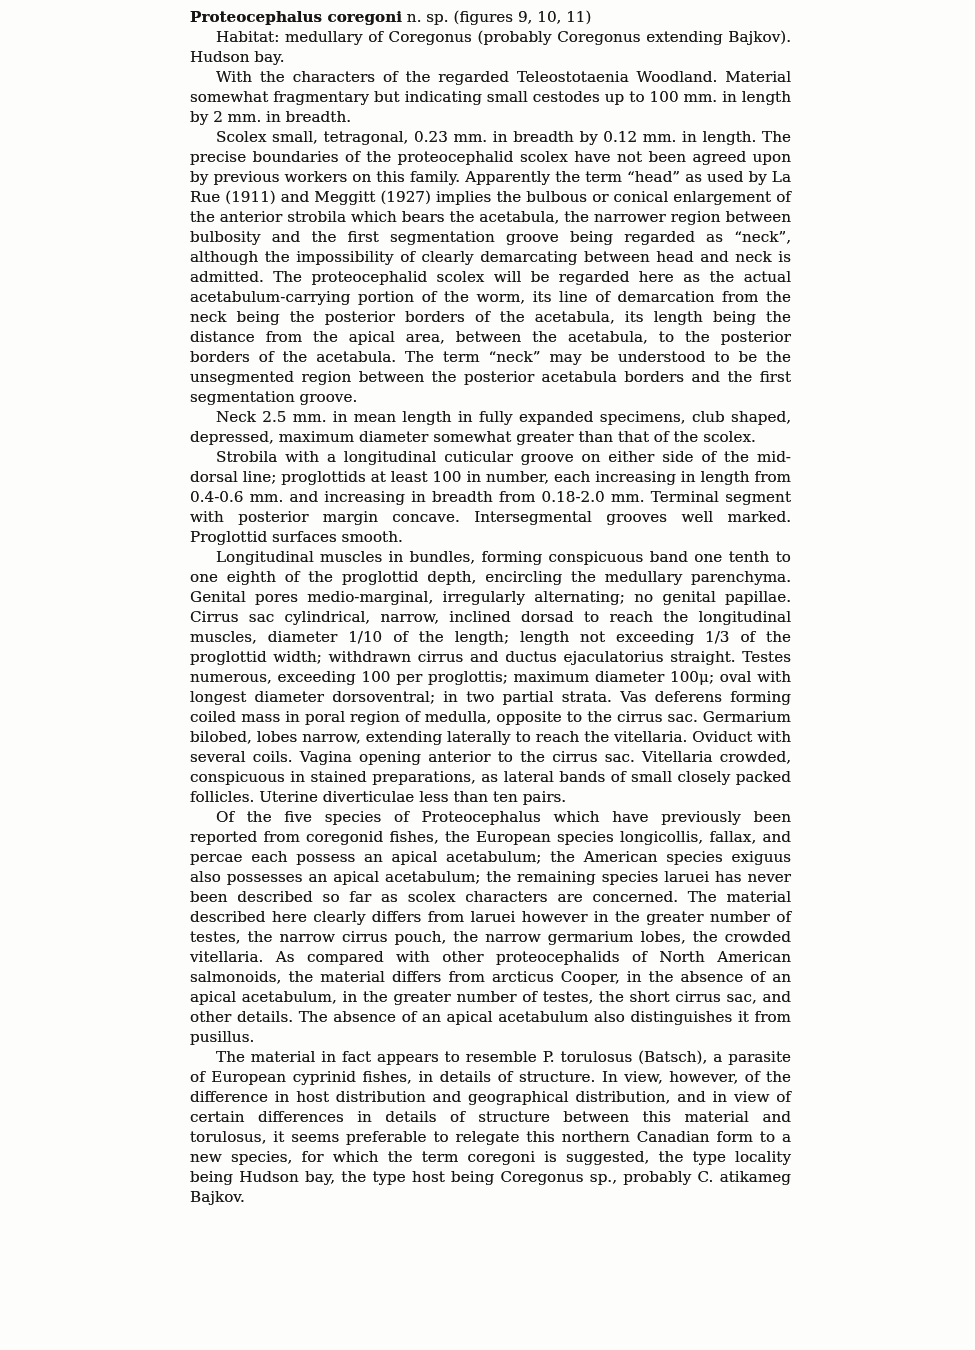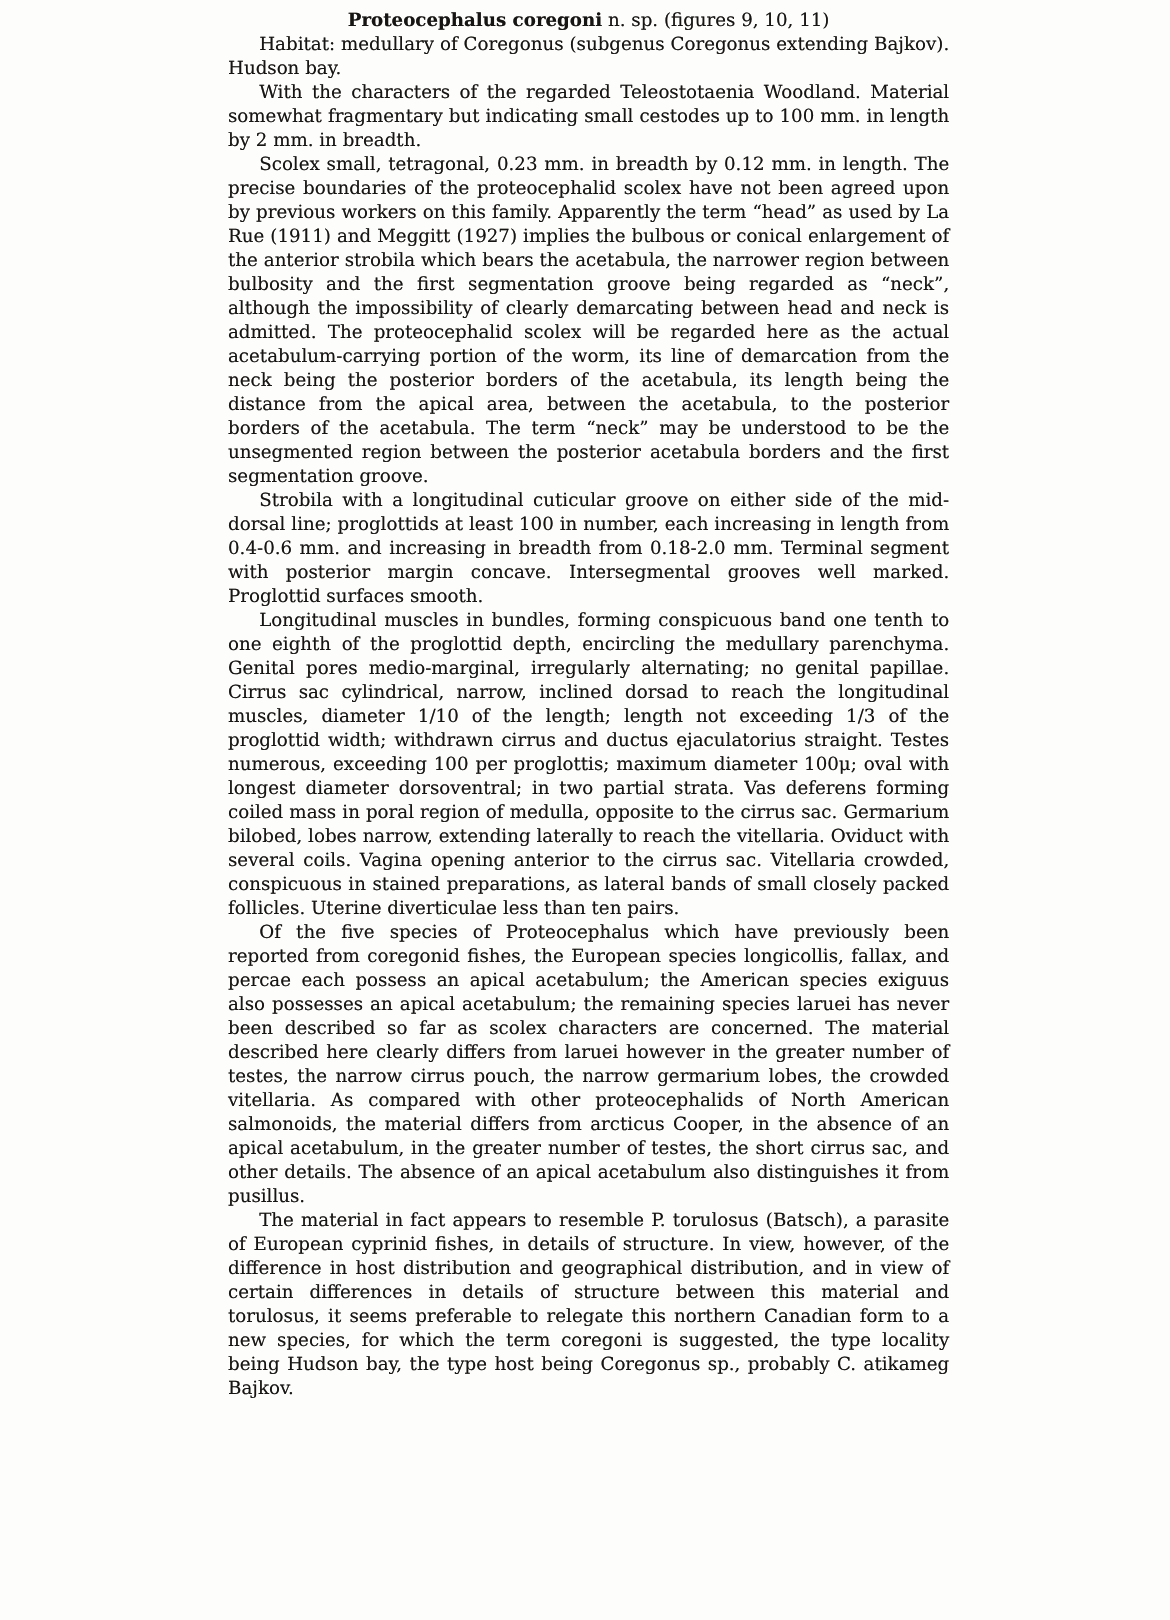--- a/index.html
+++ b/index.html
@@ -23,38 +23,39 @@
     font-size: 15.2px;
     line-height: 20px;
     text-align: justify;
     text-shadow: 0 0 0.5px rgba(20,16,12,0.55);
   }
   .heading {
     margin: 0;
     font-size: 15.2px;
     font-weight: normal;
     line-height: 20px;
-    text-align: center;
+    text-align: left;
   }
   .para {
     margin: 0;
   }
   .para.indent {
     text-indent: 26px;
   }
   .bd { font-weight: bold; }
   .it { }
 </style>
 </head>
 <body>
 
 <div class="page-text">
   <h1 class="heading"><span class="bd">Proteocephalus coregoni</span><span> n. sp. (figures 9, 10, 11)</span></h1>
   <div>
-      <p class="para indent"><span class="it">Habitat:</span><span>  medullary of </span><span class="it">Coregonus</span><span> (subgenus </span><span class="it">Coregonus extending</span><span> Bajkov). Hudson bay.</span></p>
+      <p class="para indent"><span class="it">Habitat:</span><span>  medullary of </span><span class="it">Coregonus</span><span> (probably </span><span class="it">Coregonus extending</span><span> Bajkov). Hudson bay.</span></p>
       <p class="para indent"><span>With the characters of the regarded </span><span class="it">Teleostotaenia</span><span> Woodland.   Material somewhat fragmentary but indicating small cestodes up to 100 mm. in length by 2 mm. in breadth.</span></p>
       <p class="para indent"><span>Scolex small, tetragonal, 0.23 mm. in breadth by 0.12 mm. in length.   The precise boundaries of the proteocephalid scolex have not been agreed upon by previous workers on this family.   Apparently the term “head” as used by La Rue (1911) and Meggitt (1927) implies the bulbous or conical enlargement of the anterior strobila which bears the acetabula, the narrower region between bulbosity and the first segmentation groove being regarded as “neck”, although the impossibility of clearly demarcating between head and neck is admitted.   The proteocephalid scolex will be regarded here as the actual acetabulum-carrying portion of the worm, its line of demarcation from the neck being the posterior borders of the acetabula, its length being the distance from the apical area, between the acetabula, to the posterior borders of the acetabula.   The term “neck” may be understood to be the unsegmented region between the posterior acetabula borders and the first segmentation groove.</span></p>
+      <p class="para indent"><span>Neck 2.5 mm. in mean length in fully expanded specimens, club shaped, depressed, maximum diameter somewhat greater than that of the scolex.</span></p>
       <p class="para indent"><span>Strobila with a longitudinal cuticular groove on either side of the mid-dorsal line; proglottids at least 100 in number, each increasing in length from 0.4-0.6 mm. and increasing in breadth from 0.18-2.0 mm.   Terminal segment with posterior margin concave.   Intersegmental grooves well marked.   Proglottid surfaces smooth.</span></p>
       <p class="para indent"><span>Longitudinal muscles in bundles, forming conspicuous band one tenth to one eighth of the proglottid depth, encircling the medullary parenchyma.   Genital pores medio-marginal, irregularly alternating; no genital papillae.   Cirrus sac cylindrical, narrow, inclined dorsad to reach the longitudinal muscles, diameter 1/10 of the length; length not exceeding 1/3 of the proglottid width; withdrawn cirrus and ductus ejaculatorius straight.    Testes numerous, exceeding 100 per proglottis; maximum diameter 100μ; oval with longest diameter dorsoventral; in two partial strata.   Vas deferens forming coiled mass in poral region of medulla, opposite to the cirrus sac.   Germarium bilobed, lobes narrow, extending laterally to reach the vitellaria.   Oviduct with several coils.   Vagina opening anterior to the cirrus sac.   Vitellaria crowded, conspicuous in stained preparations, as lateral bands of small closely packed follicles.   Uterine diverticulae less than ten pairs.</span></p>
       <p class="para indent"><span>Of the five species of </span><span class="it">Proteocephalus</span><span> which have previously been reported from coregonid fishes, the European species </span><span class="it">longicollis</span><span>, </span><span class="it">fallax</span><span>, and </span><span class="it">percae</span><span> each possess an apical acetabulum; the American species </span><span class="it">exiguus</span><span> also possesses an apical acetabulum; the remaining species </span><span class="it">laruei</span><span> has never been described so far as scolex characters are concerned.   The material described here clearly differs from </span><span class="it">laruei</span><span> however in the greater number of testes, the narrow cirrus pouch, the narrow germarium lobes, the crowded vitellaria.   As compared with other proteocephalids of North American salmonoids, the material differs from </span><span class="it">arcticus</span><span> Cooper, in the absence of an apical acetabulum, in the greater number of testes, the short cirrus sac, and other details.   The absence of an apical acetabulum also distinguishes it from </span><span class="it">pusillus</span><span>.</span></p>
       <p class="para indent"><span>The material in fact appears to resemble </span><span class="it">P. torulosus</span><span> (Batsch), a parasite of European cyprinid fishes, in details of structure.   In view, however, of the difference in host distribution and geographical distribution, and in view of certain differences in details of structure between this material and </span><span class="it">torulosus</span><span>, it seems preferable to relegate this northern Canadian form to a new species, for which the term </span><span class="it">coregoni</span><span> is suggested, the type locality being Hudson bay, the type host being </span><span class="it">Coregonus</span><span> sp., probably </span><span class="it">C. atikameg</span><span> Bajkov.</span></p>
     </div>
 </div>
 
 </body></html>

